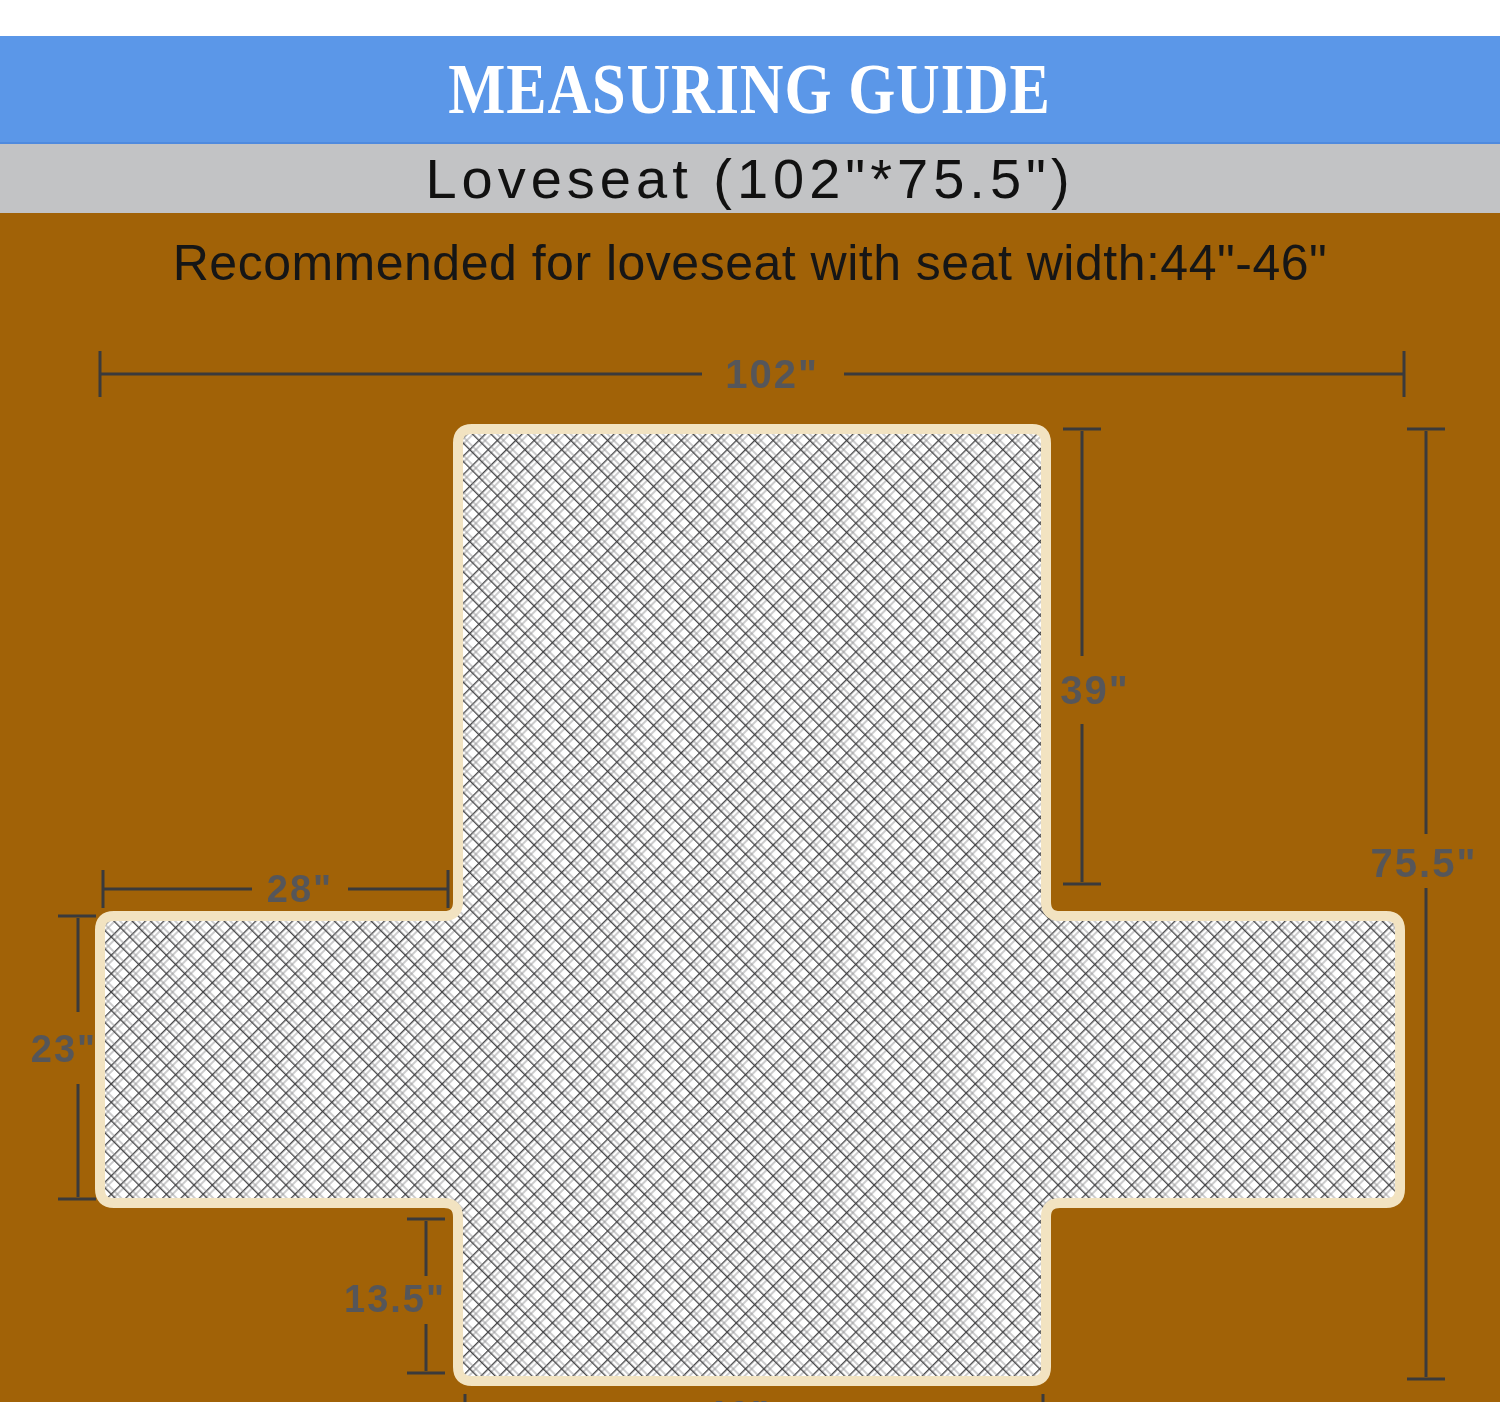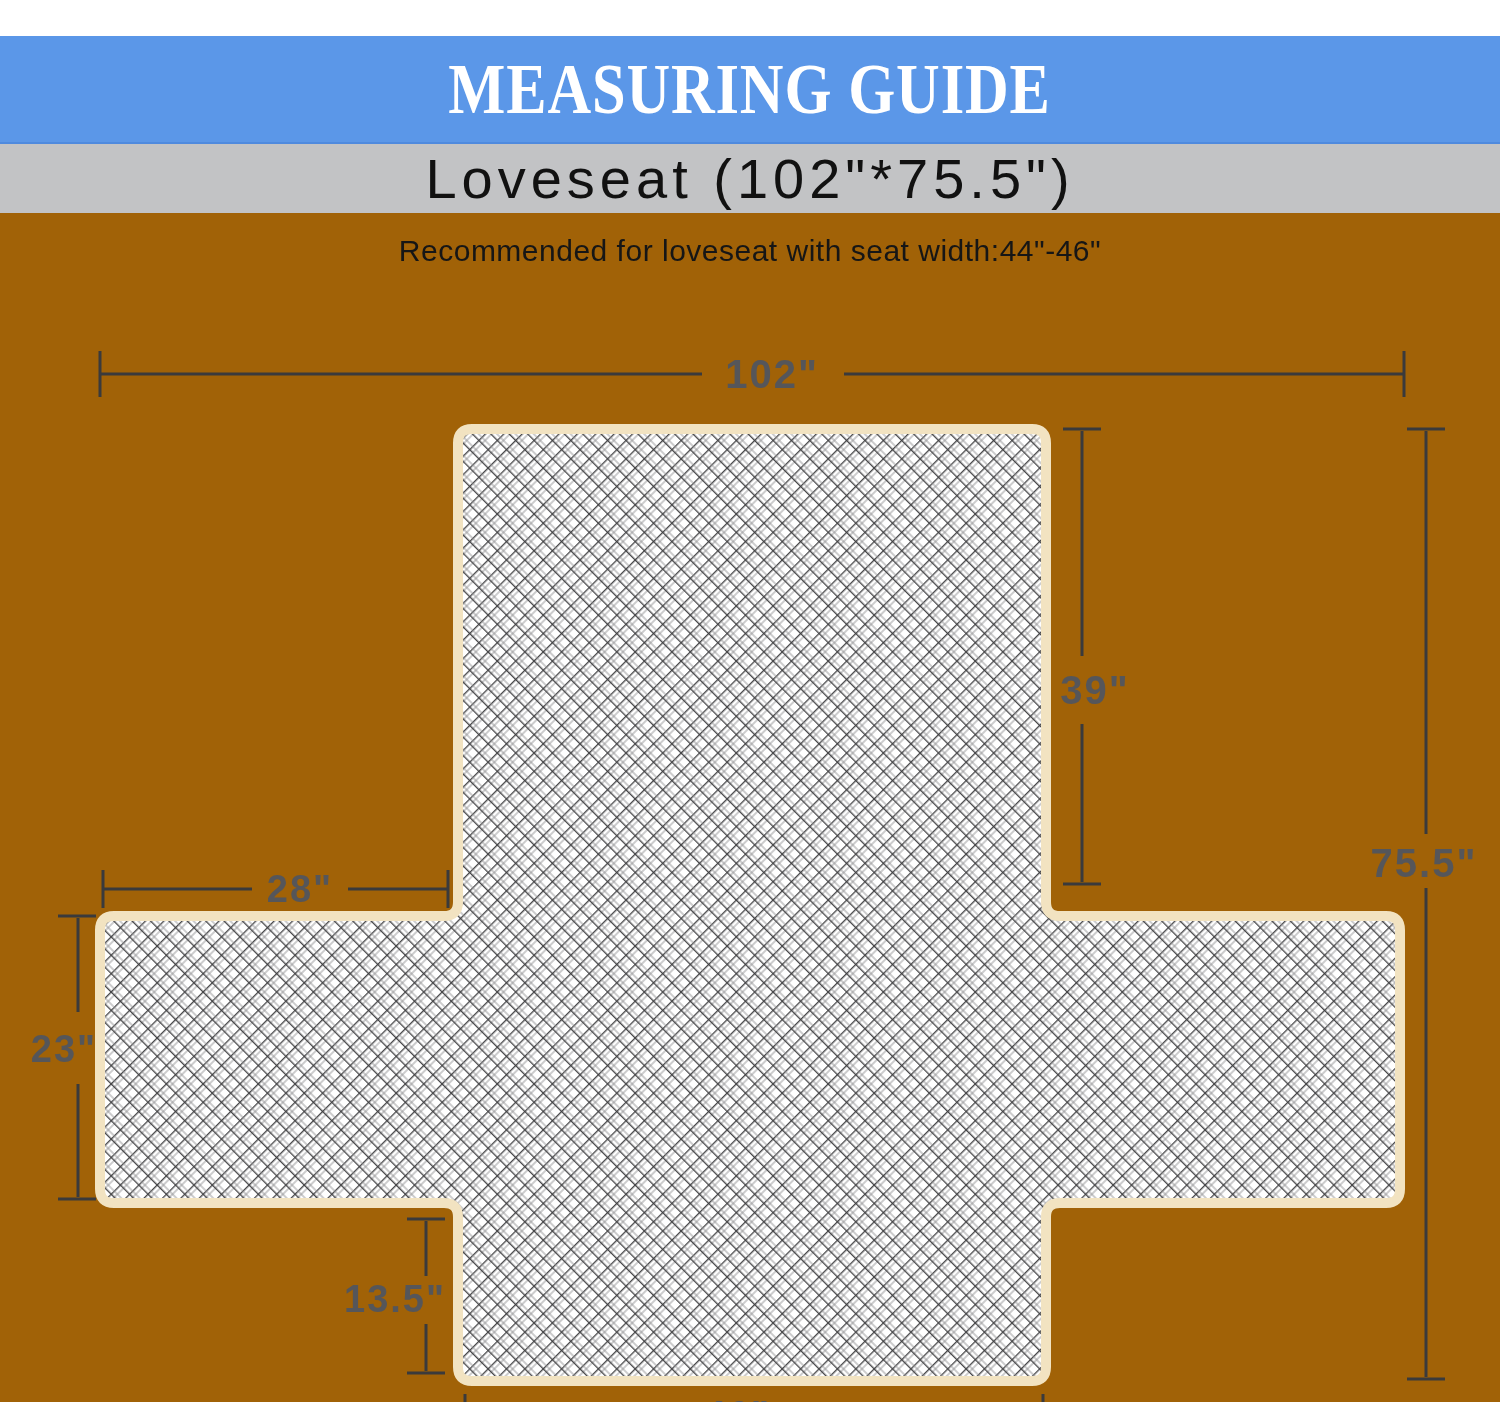--- a/index.html
+++ b/index.html
@@ -18,21 +18,21 @@
   }
   .graybar{
     position:absolute;left:0;top:108px;width:1500px;height:69px;
     background:#c2c3c5;display:flex;align-items:center;justify-content:center;
   }
   .graybar .subtitle{
     font-size:56px;color:#111111;letter-spacing:5px;white-space:nowrap;
   }
   .note{
     position:absolute;left:0;top:198px;width:1500px;text-align:center;
-    font-size:30px;color:#161616;letter-spacing:0.5px;
+    font-size:50px;color:#161616;letter-spacing:0.5px;
   }
   svg.diagram{position:absolute;left:0;top:0;}
   .dim-line{stroke:#3a3a3c;stroke-width:3;fill:none;}
   .dim-label{
     font-family:"Liberation Sans",sans-serif;font-weight:bold;
     fill:#55565a;letter-spacing:2px;
   }
   .lbl-40{font-size:40px;}
   .lbl-38{font-size:38px;}
 </style>

